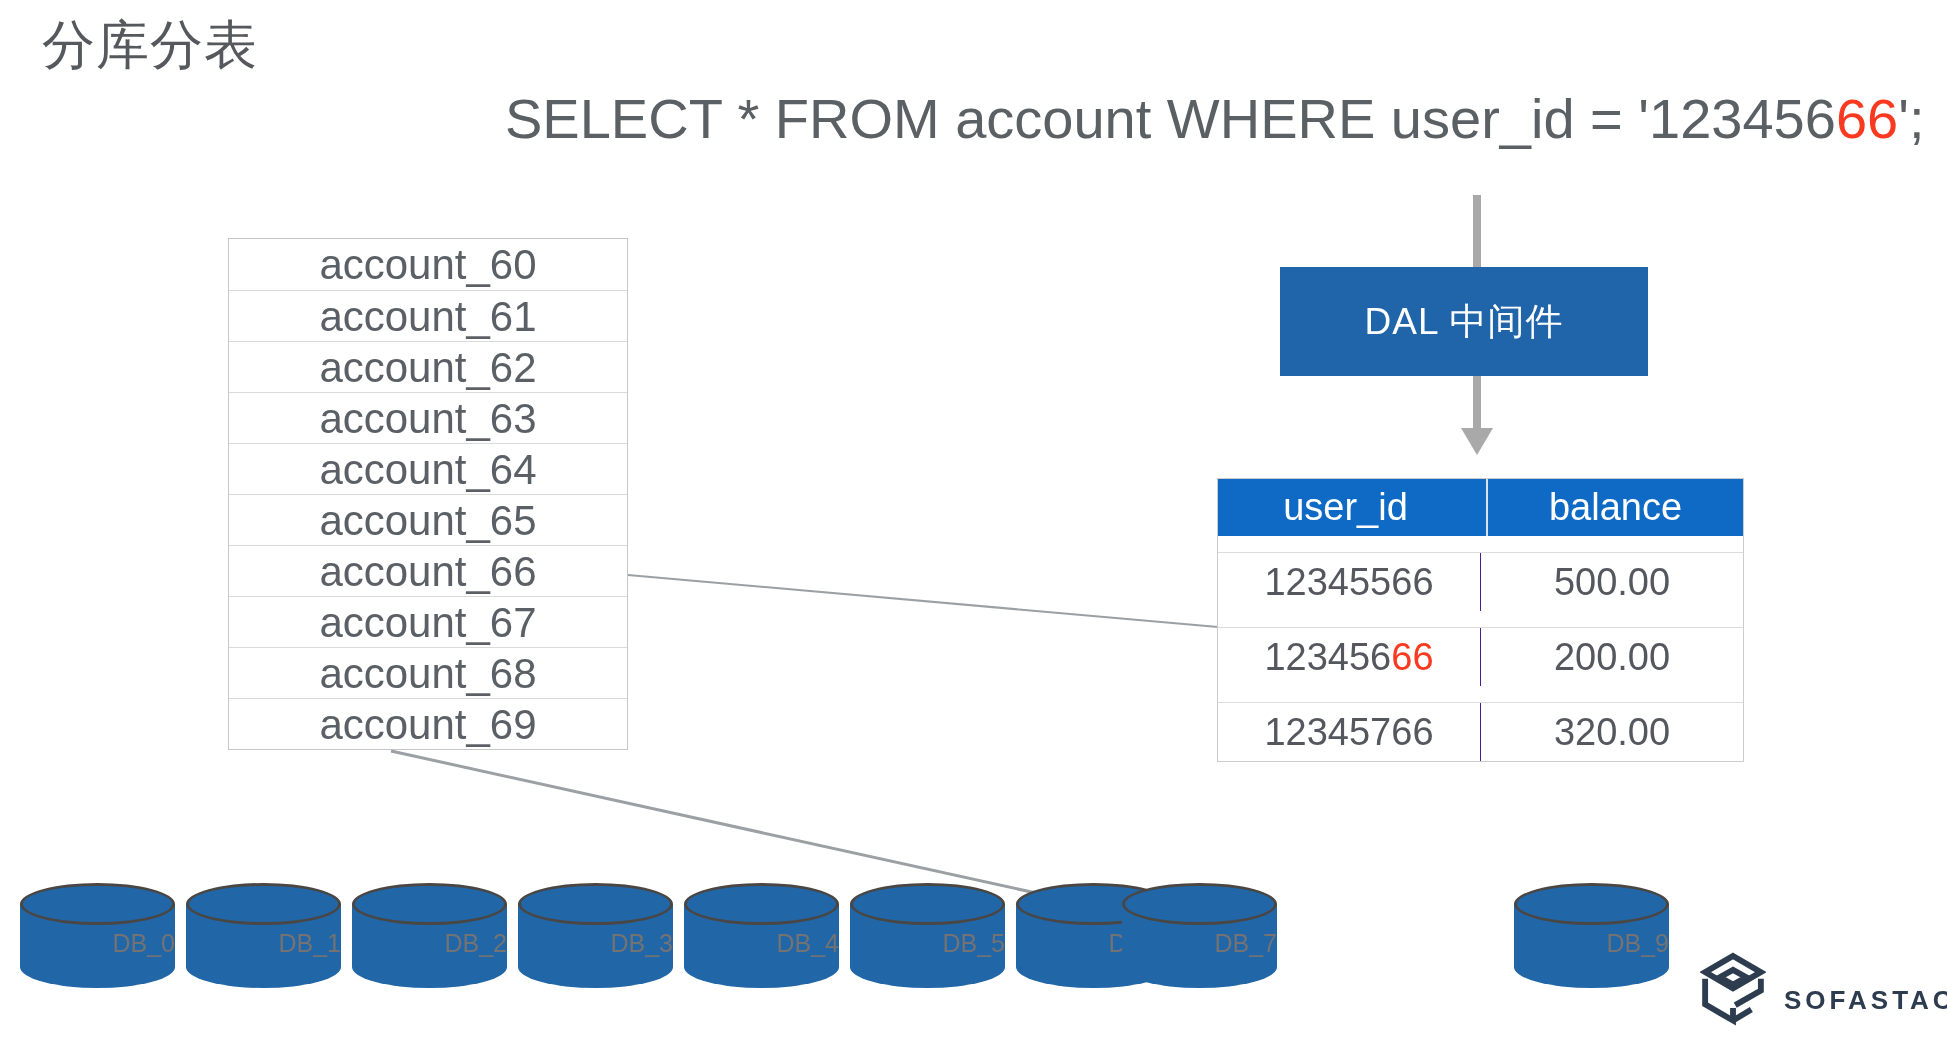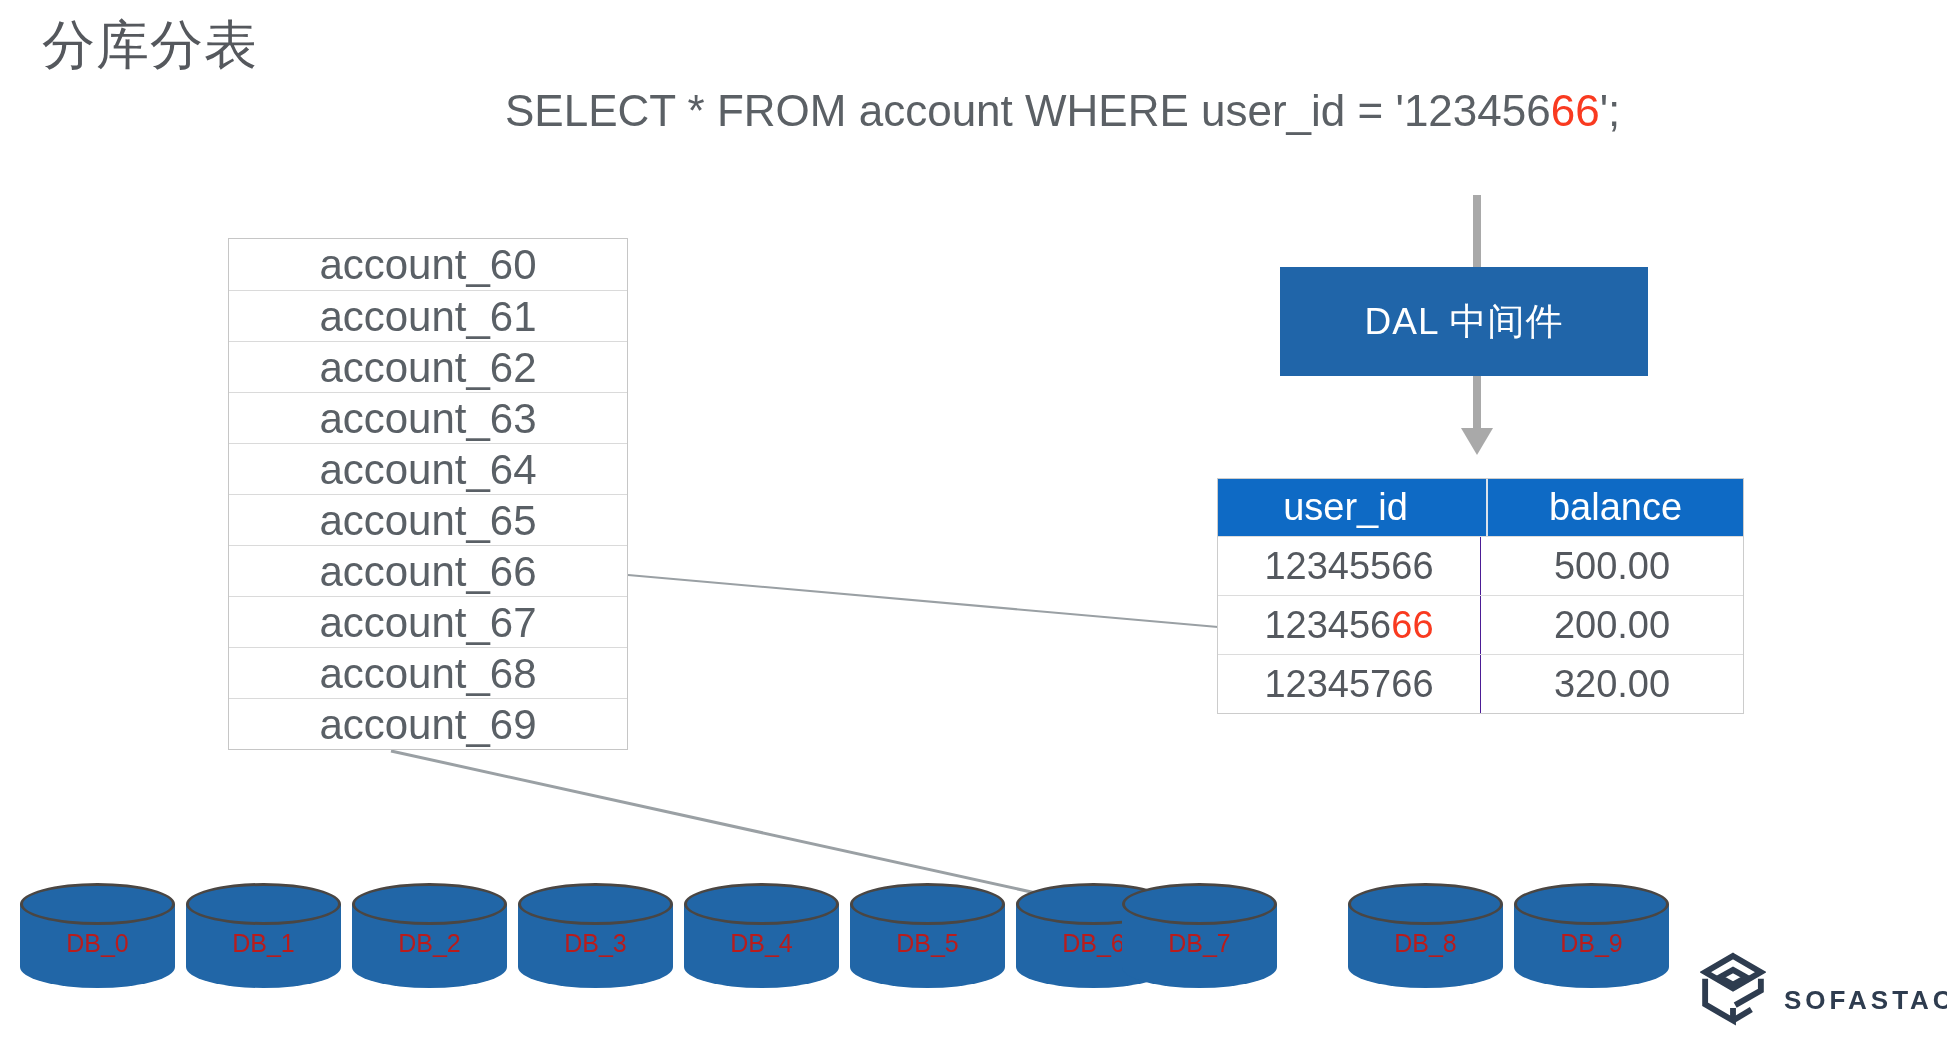--- a/index.html
+++ b/index.html
@@ -1,21 +1,21 @@
 <!DOCTYPE html>
 <html><head>
 <meta charset="utf-8">
 <style>
   * { margin:0; padding:0; box-sizing:border-box; }
   body { background:#ffffff; font-family:"Liberation Sans", sans-serif; }
   .canvas { position:relative; width:1947px; height:1038px; background:#ffffff; overflow:hidden; }
 
   .page-title { position:absolute; left:42px; top:10px; font-size:53px; color:#55585d; letter-spacing:1px; }
 
-  .sql-line { position:absolute; left:505px; top:86px; font-size:44px; color:#5b6065; white-space:nowrap; }
+  .sql-line { position:absolute; left:505px; top:86px; font-size:56px; color:#5b6065; white-space:nowrap; }
   .sql-line .hl { color:#f93a20; }
 
   
   .acct-table { position:absolute; left:228px; top:238px; width:400px; border:1px solid #c6c6c6; background:#fff; }
   .acct-row { height:51px; line-height:51px; text-align:center; font-size:42px; color:#5a6066; border-top:1px solid #dadada; }
   .acct-row:first-child { border-top:none; }
 
   
   .dal-box { position:absolute; left:1280px; top:267px; width:368px; height:109px;
              background:#2065a9; display:flex; align-items:center; justify-content:center; }
@@ -28,37 +28,37 @@
   .arrowhead-down { position:absolute; left:1461px; top:428px; width:0; height:0;
                     border-left:16px solid transparent; border-right:16px solid transparent;
                     border-top:27px solid #a9a9a9; }
 
   
   .rtable { position:absolute; left:1217px; top:478px; width:527px; border:1px solid #cccccc; background:#fff; }
   .rheader { display:flex; height:57px; background:#0e6ac5; }
   .rheader .cell { flex:1; display:flex; align-items:center; justify-content:center;
                    color:#ffffff; font-size:38px; }
   .rheader .cell + .cell { border-left:2px solid #d9e2ec;margin-left:13px; }
-  .rrow { display:flex; height:59px; border-top:1px solid #dcdcdc; }
+  .rrow { display:flex; height:59px; border-top:1px solid #dcdcdc;margin-top:16px; }
   .rrow .cell { flex:1; display:flex; align-items:center; justify-content:center;
                 font-size:38px; color:#54585e; }
   .rrow .cell + .cell { border-left:1px solid #4c1d95; }
   .rrow .hl { color:#f93a20; }
 
   
   .connectors { position:absolute; left:0; top:0; width:1947px; height:1038px; pointer-events:none; }
 
   
   .cyl { position:absolute; top:883px; width:155px; height:126px; }
   .cyl-body { position:absolute; top:21px; left:0; width:155px; height:84px; background:#2166a7;
               border-radius:0 0 50% 50% / 0 0 21px 21px; }
   .cyl-top { position:absolute; top:0; left:0; width:155px; height:42px; background:#2166a7;
              border:3px solid #4a4643; border-radius:50%; }
-  .cyl-label { position:absolute; top:46px; left:0; width:155px; text-align:center;
-               color:#b91c1c; font-size:25px; }
+  .cyl-label { position:absolute; top:46px; left:0; width:155px; text-align:right;
+               color:#737373; font-size:25px; }
 
   
   .logo { position:absolute; left:1700px; top:952px; display:flex; align-items:center; }
   .logo-text { margin-left:18px; font-size:26px; font-weight:bold; letter-spacing:4px;
                color:#2e3c4f; margin-top:22px; }
 </style>
 </head>
 <body>
 
 <div class="canvas">
@@ -155,25 +155,20 @@
   <div class="cyl" style="left:1016px">
       <div class="cyl-body"></div>
       <div class="cyl-top"></div>
       <div class="cyl-label">DB_6</div>
     </div>
   <div class="cyl" style="left:1122px">
       <div class="cyl-body"></div>
       <div class="cyl-top"></div>
       <div class="cyl-label">DB_7</div>
     </div>
-  <div class="cyl" style="left:1348px">
-      <div class="cyl-body"></div>
-      <div class="cyl-top"></div>
-      <div class="cyl-label">DB_8</div>
-    </div>
   <div class="cyl" style="left:1514px">
       <div class="cyl-body"></div>
       <div class="cyl-top"></div>
       <div class="cyl-label">DB_9</div>
     </div>
 
   <div class="logo">
     <svg width="66" height="74" viewBox="0 0 90 100">
       <g fill="none" stroke="#2e3c4f" stroke-width="8" stroke-linecap="butt">
         <path d="M45 5 L83 27 L45 49 L7 27 Z"></path>

